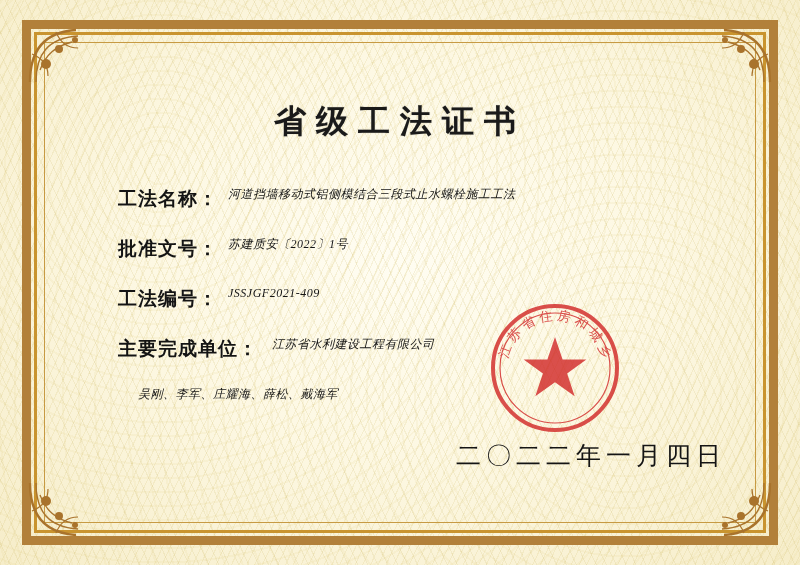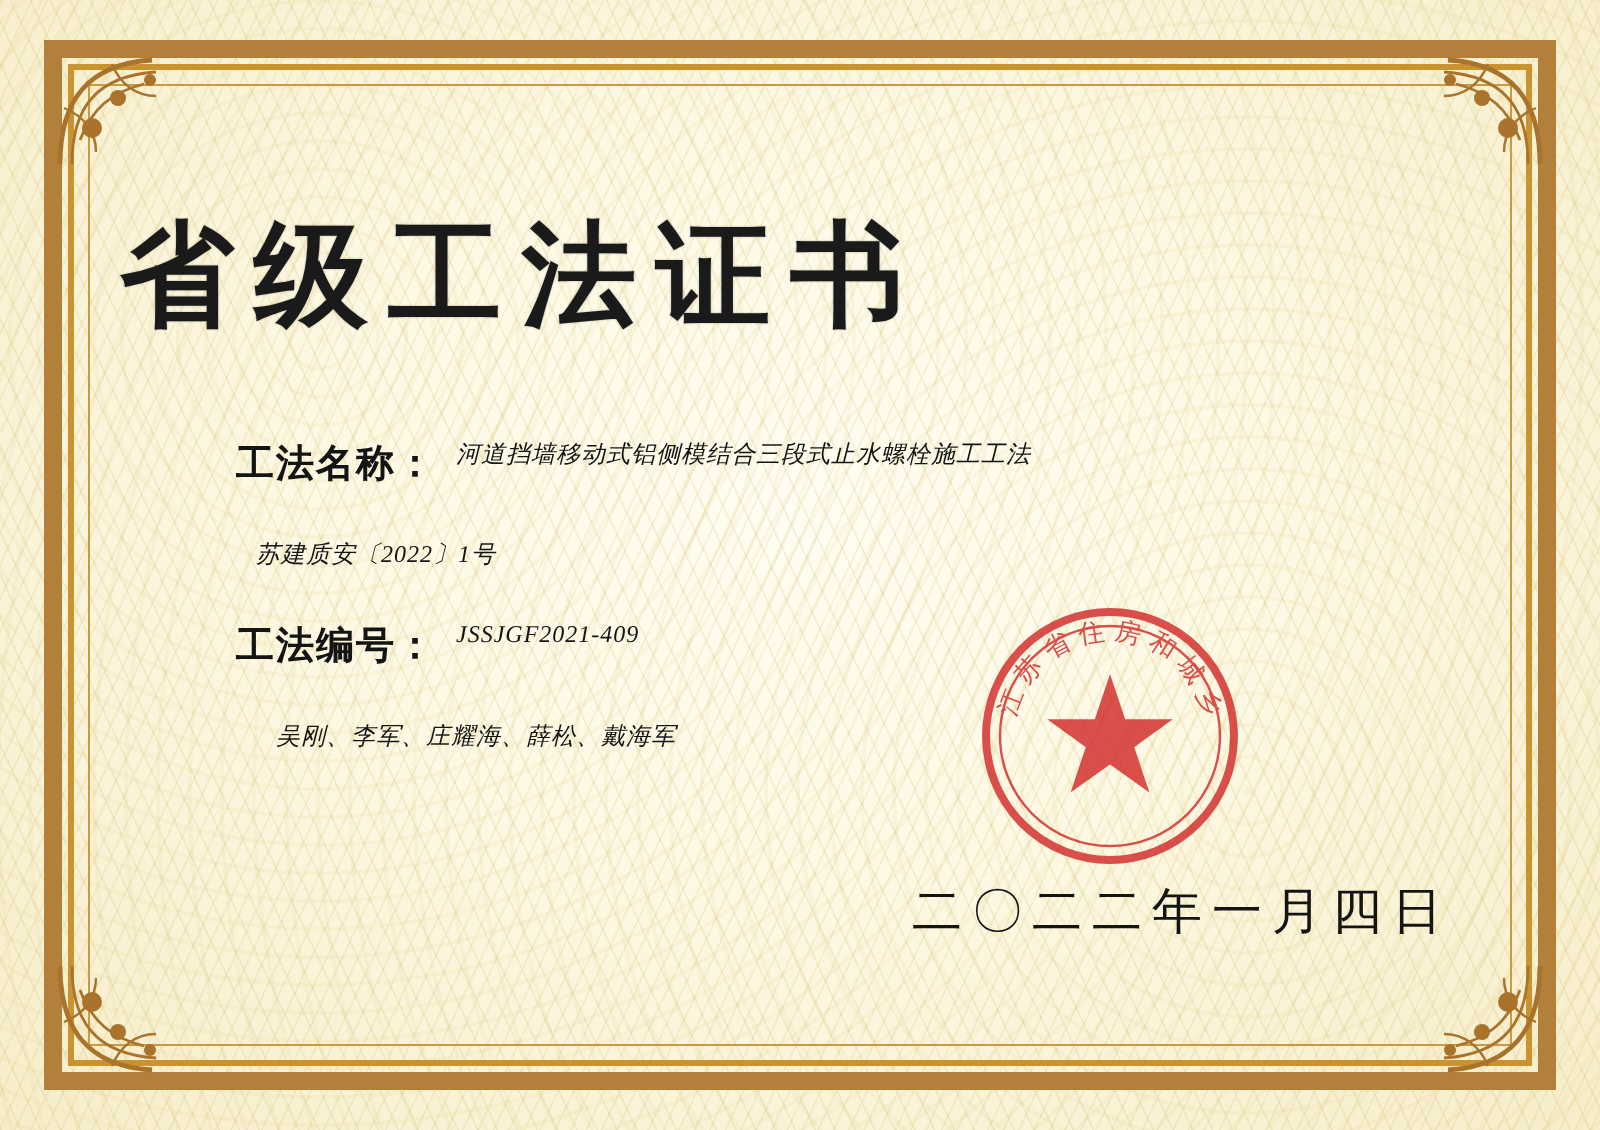--- a/index.html
+++ b/index.html
@@ -86,22 +86,23 @@
   
   #content {
     position: absolute;
     left: 60px;
     top: 58px;
     right: 60px;
     bottom: 58px;
   }
 
   #title {
+    text-align: center;
     margin-top: 42px;
-    font-size: 57px;
+    font-size: 32px;
     letter-spacing: 10px;
     font-weight: bold;
     color: #1a1a1a;
     font-family: "Liberation Serif", "DejaVu Serif", serif;
     text-shadow: 0 0 1px rgba(0,0,0,0.35);
   }
 
   #fields {
     margin-top: 42px;
     padding-left: 58px;
@@ -216,28 +217,33 @@
     <div id="title">省级工法证书</div>
 
     <div id="fields">
 
       <div class="field-row">
         <span class="field-label">工法名称：</span>
         <span class="field-value">河道挡墙移动式铝侧模结合三段式止水螺栓施工工法</span>
       </div>
 
       <div class="field-row">
+        <span class="field-label">批准文号：</span>
         <span class="field-value">苏建质安〔2022〕1号</span>
       </div>
 
       <div class="field-row">
         <span class="field-label">工法编号：</span>
         <span class="field-value">JSSJGF2021-409</span>
       </div>
 
+      <div class="field-row">
+        <span class="field-label">主要完成单位：</span>
+        <span class="field-value indent-1">江苏省水利建设工程有限公司</span>
+      </div>
 
       <div class="field-row">
         <span class="field-value indent-2">吴刚、李军、庄耀海、薛松、戴海军</span>
       </div>
 
     </div>
 
     <div id="seal">
       <svg viewBox="0 0 134 134" width="134" height="134">
         <circle cx="67" cy="67" r="62" fill="none" stroke="#d02020" stroke-width="4"></circle>

